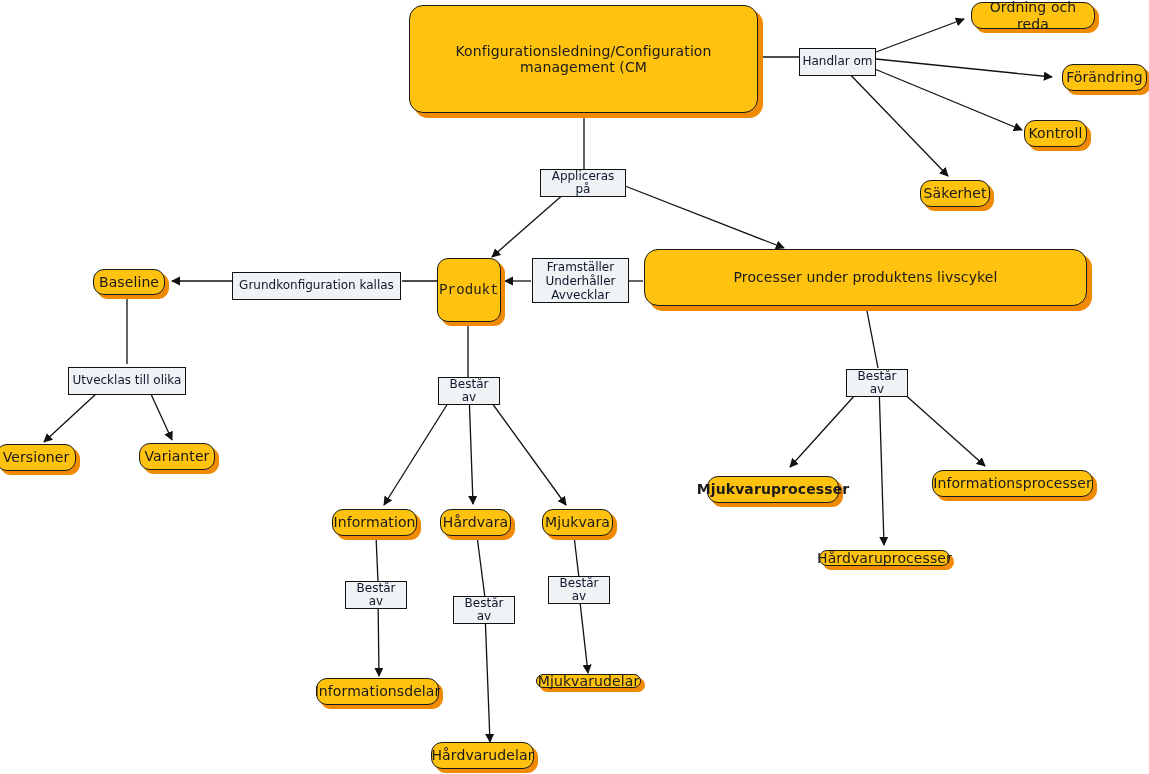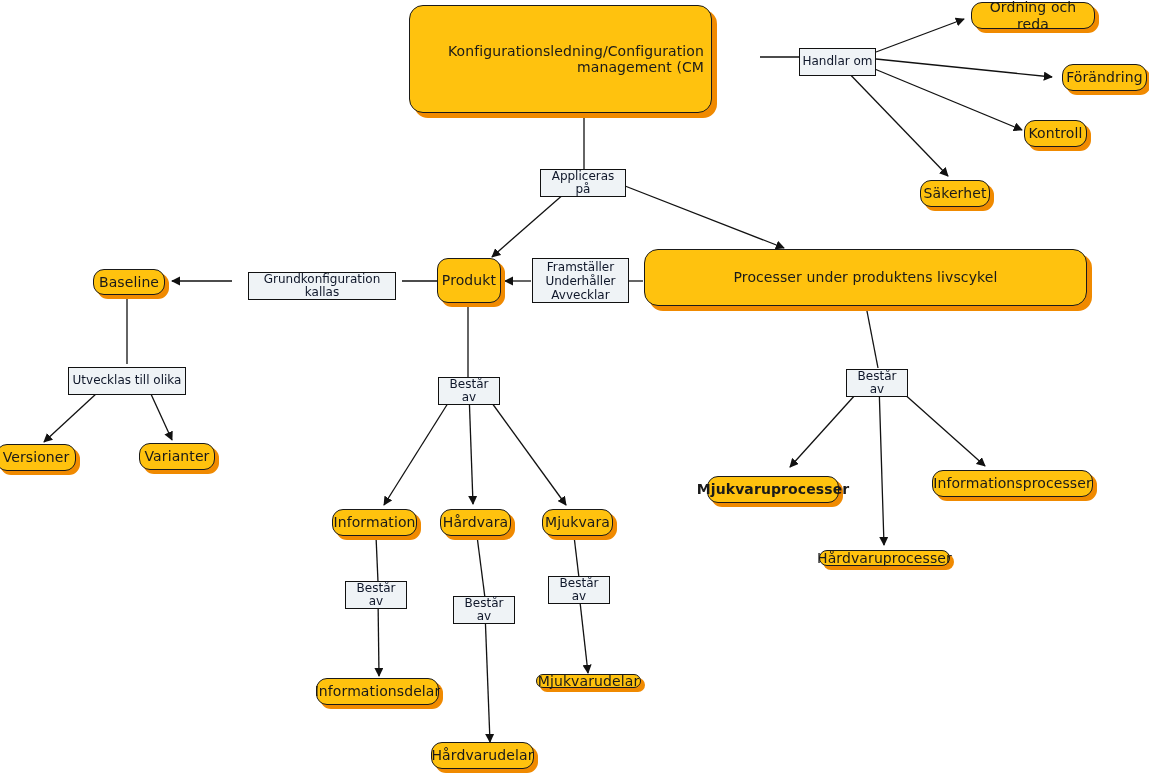--- a/index.html
+++ b/index.html
@@ -116,41 +116,41 @@
       <line x1="579" y1="593" x2="588" y2="673" marker-end="url(#arrow)"></line>
 
       <line x1="866" y1="306" x2="878" y2="368"></line>
 
       <line x1="865" y1="384" x2="790" y2="467" marker-end="url(#arrow)"></line>
       <line x1="879" y1="384" x2="884" y2="545" marker-end="url(#arrow)"></line>
       <line x1="893" y1="384" x2="985" y2="466" marker-end="url(#arrow)"></line>
     </g>
   </svg>
 
-  <div class="node big" style="left:409px; top:5px; width:303px; height:108px;text-align:right;">
+  <div class="node big" style="left:409px; top:5px; width:349px; height:108px;">
     <span>Konfigurationsledning/Configuration management (CM</span>
   </div>
 
   <div class="node" style="left:971px; top:2px; width:124px; height:27px;">
     <span>Ordning och reda</span>
   </div>
 
   <div class="node" style="left:1062px; top:64px; width:85px; height:27px;">
     <span>Förändring</span>
   </div>
 
   <div class="node" style="left:1024px; top:120px; width:63px; height:27px;">
     <span>Kontroll</span>
   </div>
 
   <div class="node" style="left:920px; top:180px; width:70px; height:27px;">
     <span>Säkerhet</span>
   </div>
 
-  <div class="node" style="left:437px; top:258px; width:64px; height:45px;">
+  <div class="node" style="left:437px; top:258px; width:64px; height:64px;font-family:Liberation Mono, monospace;">
     <span>Produkt</span>
   </div>
 
   <div class="node big" style="left:644px; top:249px; width:443px; height:57px;">
     <span>Processer under produktens livscykel</span>
   </div>
 
   <div class="node" style="left:93px; top:269px; width:72px; height:26px;">
     <span>Baseline</span>
   </div>
@@ -206,21 +206,21 @@
   <div class="linklabel" style="left:540px; top:169px; width:86px; height:18px;">
     <span>Appliceras på</span>
   </div>
 
   <div class="linklabel" style="left:532px; top:258px; width:97px; height:45px; line-height:14px;">
     <span>Framställer
 Underhåller
 Avvecklar</span>
   </div>
 
-  <div class="linklabel" style="left:248px; top:272px; width:148px; height:18px;">
+  <div class="linklabel" style="left:232px; top:272px; width:169px; height:18px;">
     <span>Grundkonfiguration kallas</span>
   </div>
 
   <div class="linklabel" style="left:68px; top:367px; width:118px; height:18px;">
     <span>Utvecklas till olika</span>
   </div>
 
   <div class="linklabel" style="left:438px; top:377px; width:62px; height:18px;">
     <span>Består av</span>
   </div>

